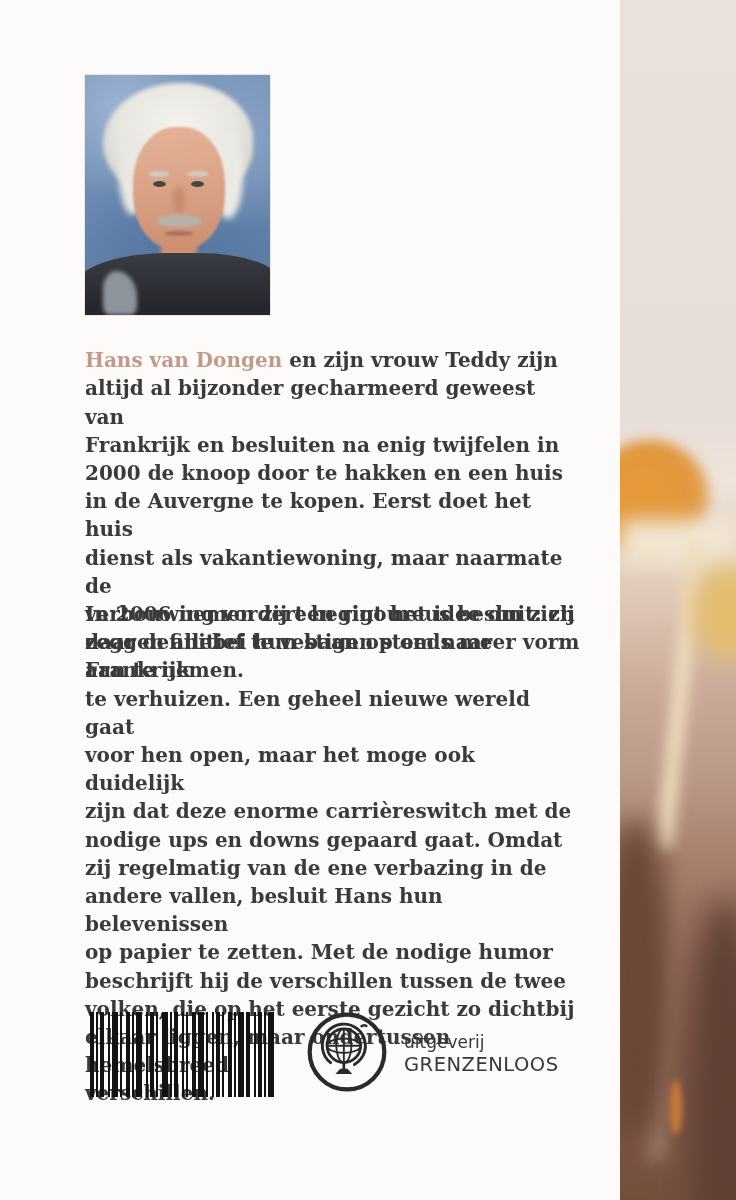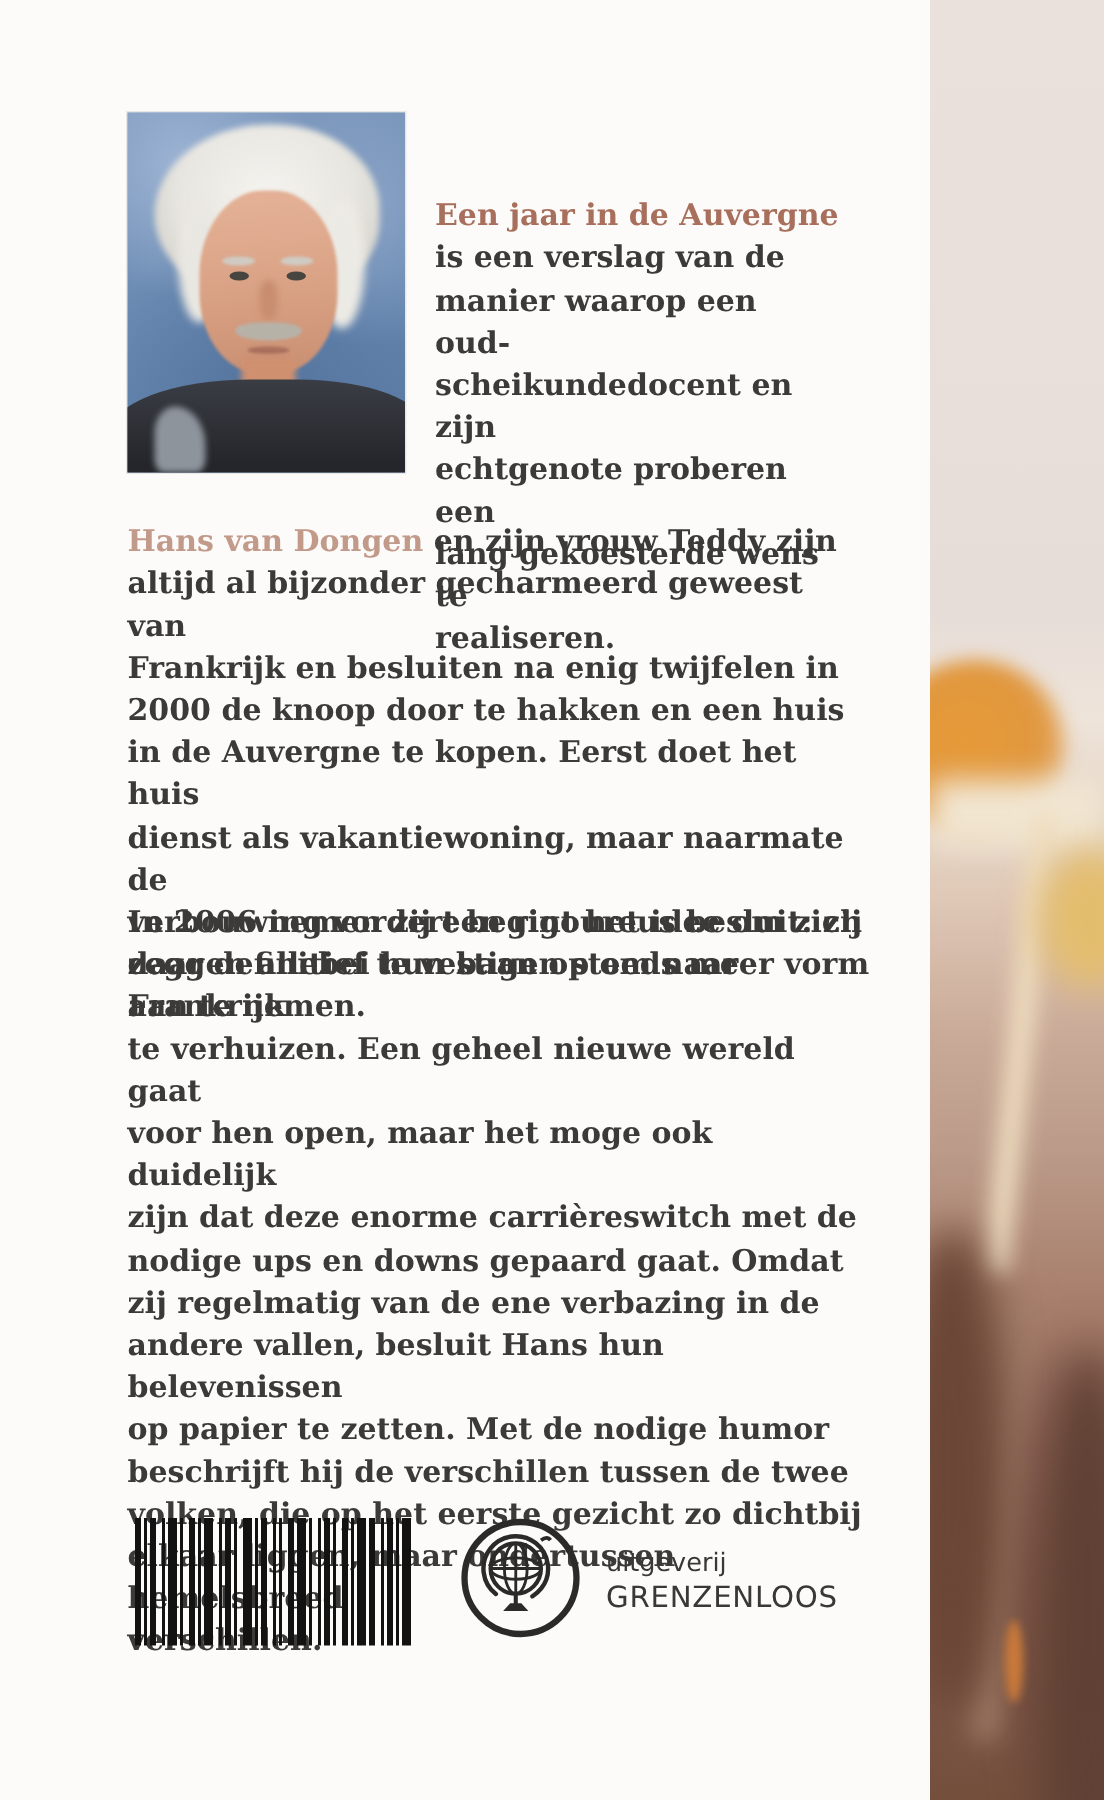--- a/index.html
+++ b/index.html
@@ -109,28 +109,20 @@
     <div class="ph-eye-l"></div>
     <div class="ph-eye-r"></div>
     <div class="ph-nose"></div>
     <div class="ph-mustache"></div>
     <div class="ph-mouth"></div>
     <div class="ph-neck"></div>
     <div class="ph-jacket"></div>
     <div class="ph-collar"></div>
   </div>
 
-  <div class="intro-block">
-    <span class="intro-title" style="color:#a8705c;">Een jaar in de Auvergne</span><span>is een verslag van de
-manier waarop een oud-
-scheikundedocent en zijn
-echtgenote proberen een
-lang gekoesterde wens te
-realiseren.</span>
-  </div>
 
   <div class="para para2">
     <span style="color:#c29a8a;">Hans van Dongen</span><span> en zijn vrouw Teddy zijn
 altijd al bijzonder gecharmeerd geweest van
 Frankrijk en besluiten na enig twijfelen in
 2000 de knoop door te hakken en een huis
 in de Auvergne te kopen. Eerst doet het huis
 dienst als vakantiewoning, maar naarmate de
 verbouwing vordert begint het idee om zich
 daar definitief te vestigen steeds meer vorm

